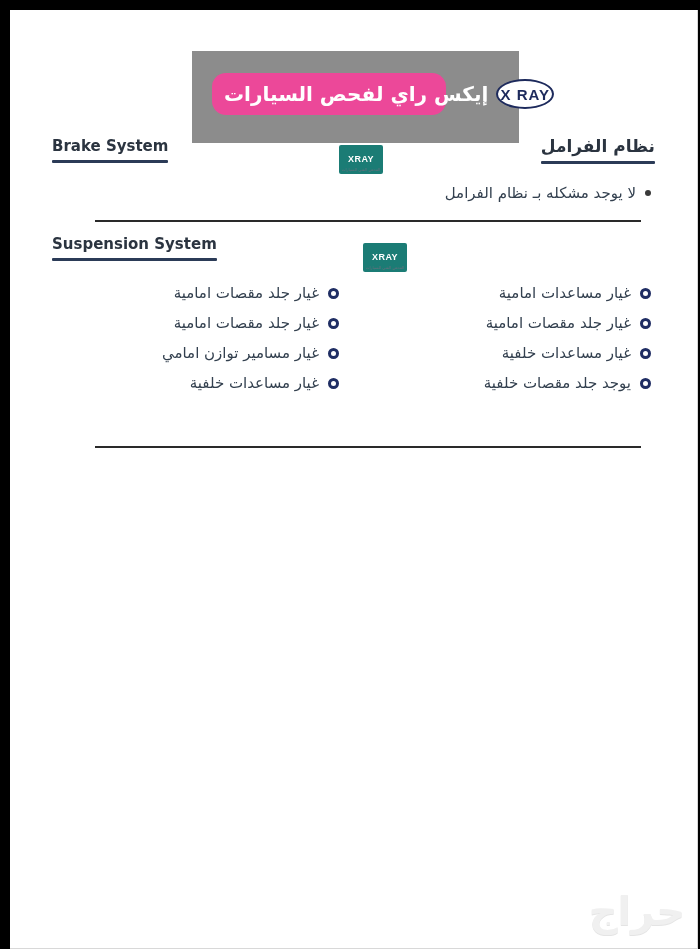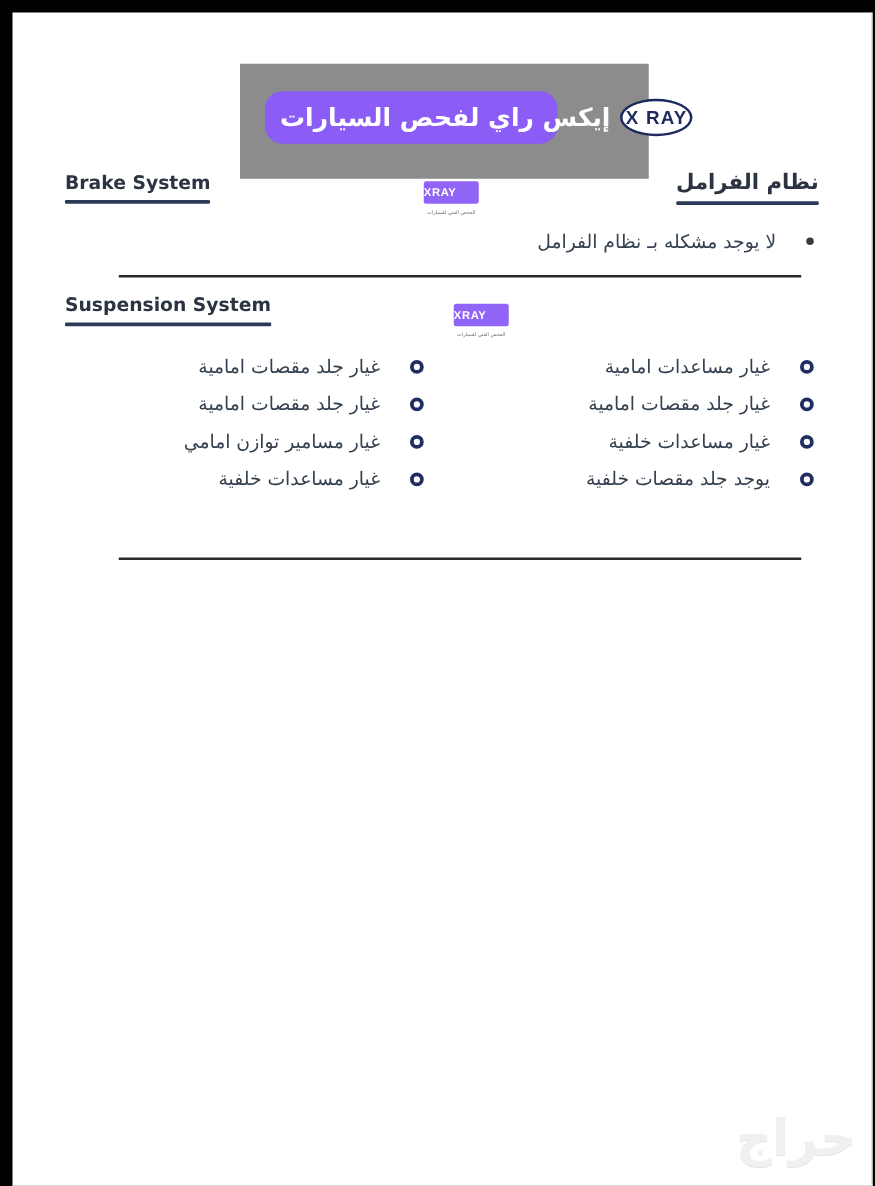--- a/index.html
+++ b/index.html
@@ -36,21 +36,21 @@
     width: 327px;
     height: 92px;
     background: #8c8c8c;
   }
   .logo-badge {
     position: absolute;
     left: 20px;
     top: 22px;
     width: 234px;
     height: 42px;
-    background: #8b5cf6;
+    background: #ec4899;
     border-radius: 14px;
     display: flex;
     flex-direction: row-reverse;
     align-items: center;
     justify-content: flex-start;
     gap: 8px;
     padding: 0 12px;
     box-sizing: border-box;
   }
   .badge-text {
@@ -89,26 +89,26 @@
     font-size: 15px;
     font-weight: bold;
     letter-spacing: 1px;
     font-family: "Liberation Sans", sans-serif;
   }
 
   
   .mini-logo {
     position: absolute;
     width: 44px;
-    height: 18px;
-    background: #8b5cf6;
+    height: 29px;
+    background: #0f766e;
     border-radius: 2px;
     display: flex;
     align-items: center;
-    justify-content: flex-end;
+    justify-content: center;
     opacity: .95;
   }
   .mini-logo .mini-inner {
     color: #ffffff;
     font-size: 9px;
     font-weight: bold;
     letter-spacing: .5px;
     font-family: "Liberation Sans", sans-serif;
     line-height: 1;
   }
@@ -173,21 +173,21 @@
     position: absolute;
     margin: 0;
     padding: 0;
     list-style: none;
     direction: rtl;
   }
   .list li {
     display: flex;
     flex-direction: row;
     align-items: center;
-    gap: 24px;
+    gap: 9px;
     justify-content: flex-start;
     height: 30px;
     white-space: nowrap;
   }
   .list .label {
     color: #33404f;
     font-size: 15px;
     line-height: 1;
     direction: rtl;
   }

